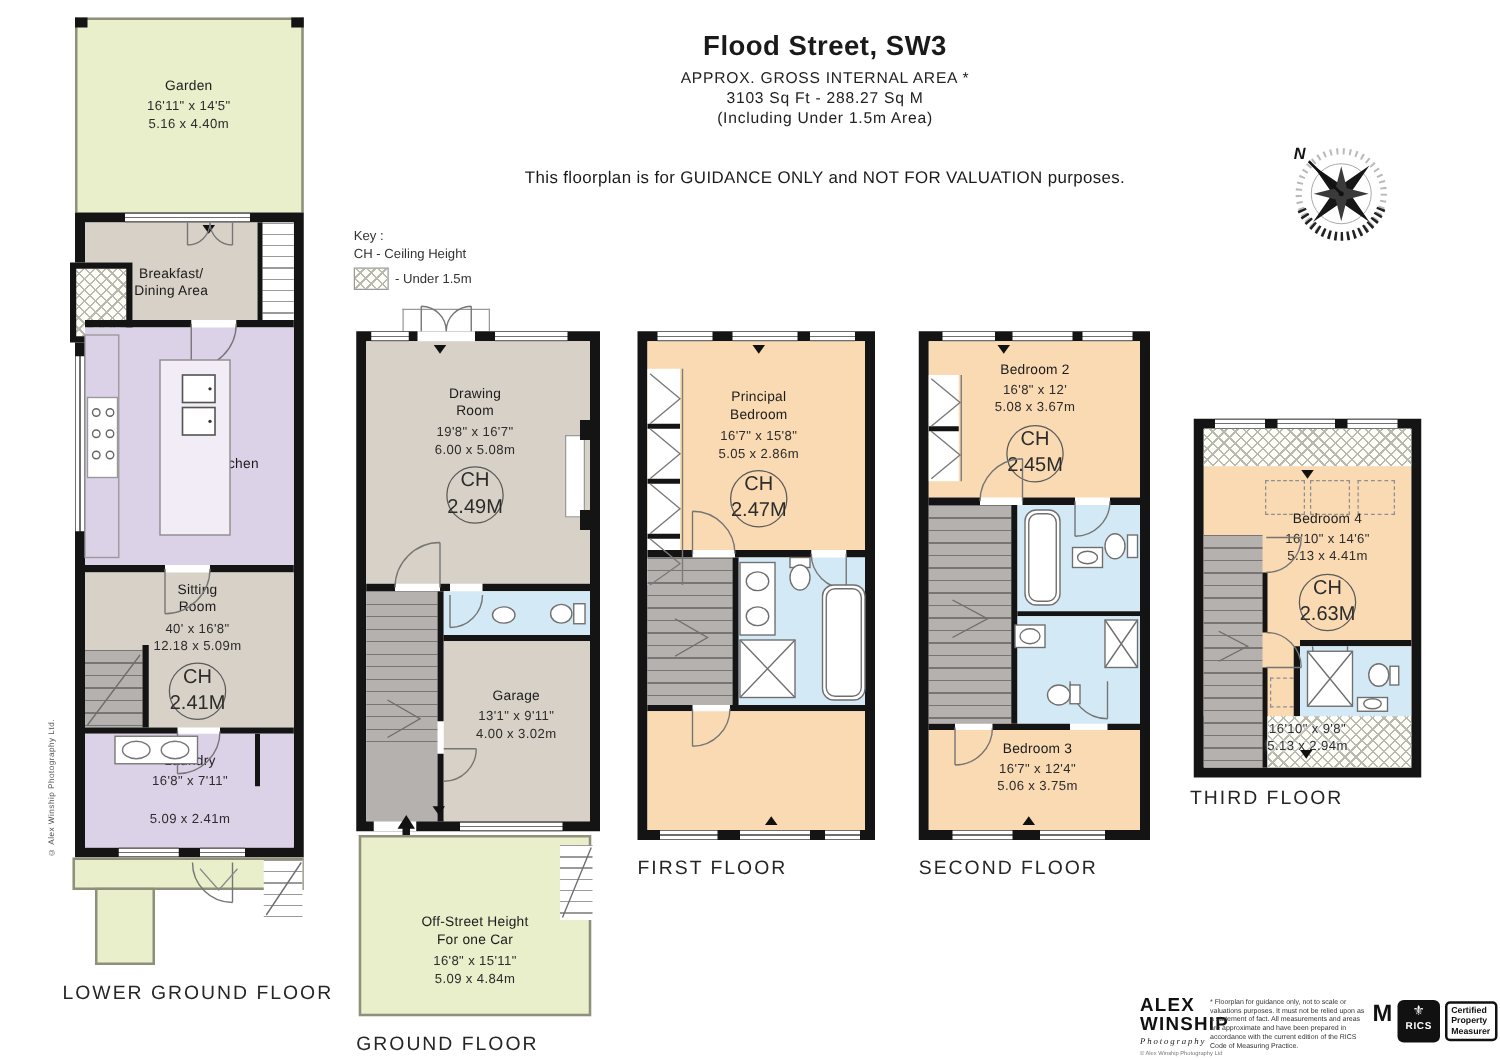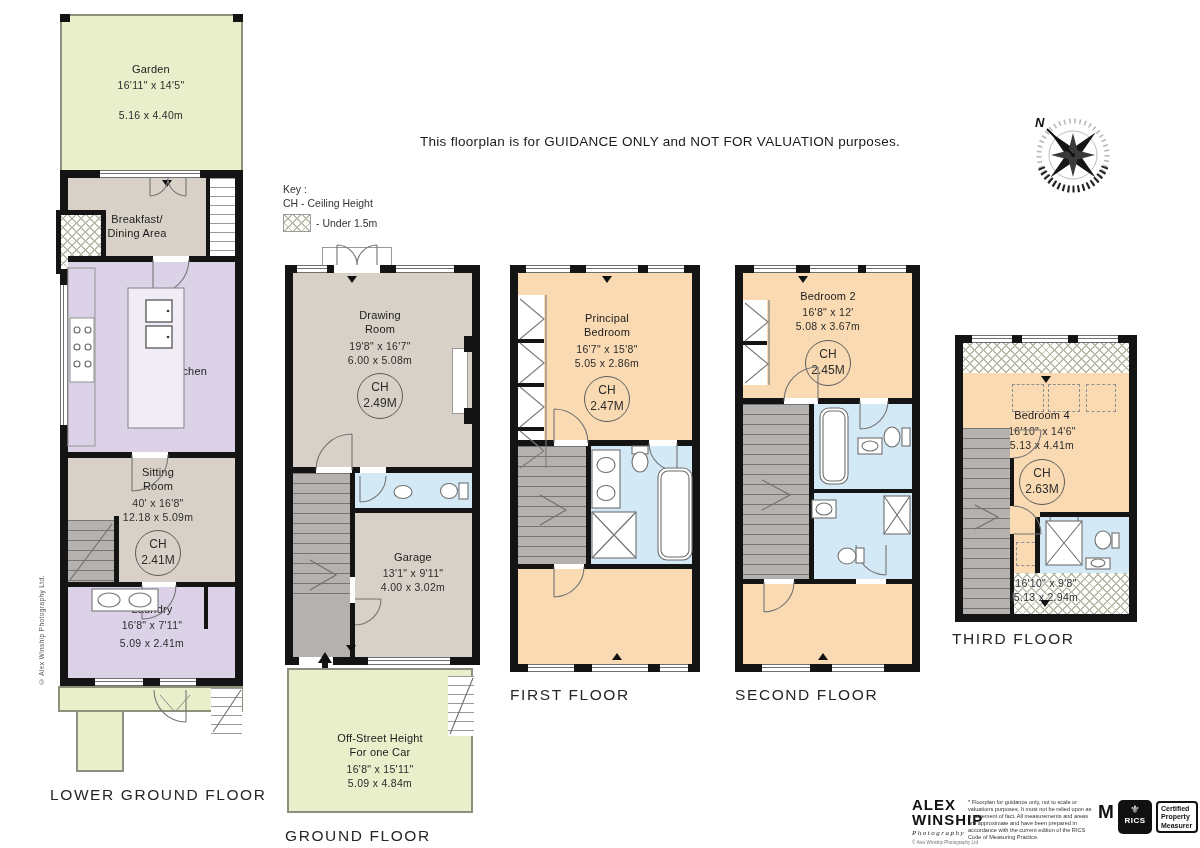--- a/index.html
+++ b/index.html
@@ -13,21 +13,21 @@
   .gap{position:absolute;background:#fff;}
   .st{position:absolute;background-color:var(--stair);background-image:repeating-linear-gradient(180deg,rgba(45,45,45,.45) 0 1px,transparent 1px 10px);}
   .stw{position:absolute;background-color:#fff;background-image:repeating-linear-gradient(180deg,#9a9a9a 0 1px,transparent 1px 9px);}
   .hatch{position:absolute;background-color:#fdfdf9;background-image:repeating-linear-gradient(45deg,transparent 0 5px,#b9b9ac 5px 6.3px),repeating-linear-gradient(-45deg,transparent 0 5px,#b9b9ac 5px 6.3px);}
   .green{position:absolute;background:var(--garden);border:2px solid #8f8f7c;box-sizing:border-box;}
   .outline{position:absolute;border:1.5px solid #999;background:#fff;box-sizing:border-box;}
   .dash{position:absolute;border:1.4px dashed #8f8f8f;}
   .room-label{position:absolute;text-align:center;color:#1d1d1d;}
   .rname{font-weight:400;font-size:11px;line-height:1.3;white-space:pre-line;letter-spacing:.2px;color:#1b1b1b;}
   .rdim{font-size:10.5px;line-height:1.35;margin-top:2px;color:#2c2c2c;letter-spacing:.3px;white-space:pre-line;}
-  .chc{width:44px;height:44px;margin:6px auto 0;border:1px solid #5a5a5a;border-radius:50%;display:flex;align-items:center;justify-content:center;font-size:12px;line-height:1.3;white-space:pre-line;color:#2c2c2c;}
+  .chc{width:44px;height:44px;margin:6px auto 0;border:1px solid #5a5a5a;border-radius:50%;display:flex;align-items:center;justify-content:center;font-size:16px;line-height:1.3;white-space:pre-line;color:#2c2c2c;}
   .floor-label{position:absolute;font-size:15.5px;letter-spacing:1.6px;color:#262626;}
   .tri{position:absolute;width:0;height:0;border:5px solid transparent;}
   .td{border-top:7px solid #111;border-bottom:none;}
   .tu{border-bottom:7px solid #111;border-top:none;}
   .halo{text-shadow:0 0 2px #fff,0 0 3px #fff,0 0 4px #fff;}
   .hdr{position:absolute;left:300px;top:24px;width:720px;text-align:center;color:#1a1a1a;}
   .hdr-title{font-size:22px;font-weight:700;letter-spacing:.4px;}
   .hdr-sub{font-size:12.5px;letter-spacing:.6px;margin-top:5px;color:#222;}
   .hdr-guide{position:absolute;left:240px;top:134px;width:840px;text-align:center;font-size:13.5px;letter-spacing:.3px;color:#1a1a1a;}
   .key{position:absolute;left:283px;top:182px;font-size:10.5px;color:#333;line-height:1.35;}
@@ -42,20 +42,26 @@
   .ricsbox{position:absolute;left:1118px;top:800px;width:34px;height:34px;background:#111;border-radius:5px;color:#fff;text-align:center;box-sizing:border-box;padding-top:3px;}
   .ricsglyph{font-size:11px;line-height:1.2;}
   .ricstxt{font-size:8px;font-weight:700;letter-spacing:.5px;}
   .cert{position:absolute;left:1156px;top:801px;width:42px;height:32px;border:2px solid #111;border-radius:4px;box-sizing:border-box;padding:2px 3px;font-size:7px;font-weight:700;line-height:1.18;white-space:pre-line;color:#111;}
 </style>
 </head>
 <body>
 
 <div id="page">
 
+  <div class="hdr">
+    <div class="hdr-title">Flood Street, SW3</div>
+    <div class="hdr-sub">APPROX. GROSS INTERNAL  AREA *</div>
+    <div class="hdr-sub" style="margin-top:2px">3103 Sq Ft  -  288.27 Sq M</div>
+    <div class="hdr-sub" style="margin-top:2px">(Including Under 1.5m Area)</div>
+  </div>
   <div class="hdr-guide">This floorplan is for GUIDANCE ONLY and NOT FOR VALUATION purposes.</div>
 
   <div class="key">
     <div>Key :</div>
     <div>CH - Ceiling Height</div>
   </div>
   <div class="keyswatch hatch"></div>
   <div class="keyunder">- Under 1.5m</div>
 
   <svg class="abs" style="left:1023px;top:107px" width="100" height="100" viewBox="0 0 100 100">
@@ -68,21 +74,21 @@
     <circle cx="50" cy="48" r="2" fill="#111"></circle>
     <text x="12" y="20" font-size="13" font-weight="bold" font-style="italic" fill="#111">N</text>
   </svg>
 
   <div class="green" style="left:60px;top:14px;width:183px;height:158px;border-bottom:none"></div>
   <div class="iw" style="left:60px;top:14px;width:10px;height:8px"></div>
   <div class="iw" style="left:233px;top:14px;width:10px;height:8px"></div>
   <div class="room-label" style="left:81px;top:62px;width:140px">
     <div class="rname">Garden</div>
     <div class="rdim">16'11" x 14'5"</div>
-    <div class="rdim" style="margin-top:16px">5.16 x 4.40m</div>
+    <div class="rdim" style="margin-top:0">5.16 x 4.40m</div>
   </div>
 
   <div class="house" style="left:60px;top:170px;width:183px;height:516px"></div>
   <div class="rm" style="left:68px;top:178px;width:138px;height:78px;background:var(--taupe)"></div>
   <div class="stw" style="left:210px;top:178px;width:25px;height:78px"></div>
   <div class="iw" style="left:206px;top:178px;width:4px;height:78px"></div>
   <div class="room-label" style="left:67px;top:212px;width:140px">
     <div class="rname">Breakfast/
 Dining Area</div>
   </div>
@@ -111,21 +117,21 @@
 2.41M</div>
   </div>
 
   <div class="iw" style="left:68px;top:582px;width:74px;height:5px"></div>
   <div class="iw" style="left:176px;top:582px;width:59px;height:5px"></div>
   <div class="rm" style="left:68px;top:587px;width:167px;height:91px;background:var(--lavender)"></div>
   <div class="iw" style="left:204px;top:587px;width:4px;height:42px"></div>
   <div class="room-label" style="left:82px;top:602px;width:140px">
     <div class="rname">Laundry</div>
     <div class="rdim">16'8" x 7'11"</div>
-    <div class="rdim" style="margin-top:4px">5.09 x 2.41m</div>
+    <div class="rdim" style="margin-top:16px">5.09 x 2.41m</div>
   </div>
   <div class="winh" style="left:95px;top:678px;width:48px"></div>
   <div class="winh" style="left:160px;top:678px;width:36px"></div>
 
   <div class="green" style="left:58px;top:686px;width:185px;height:26px"></div>
   <div class="green" style="left:76px;top:710px;width:48px;height:62px"></div>
   <div class="stw" style="left:211px;top:688px;width:31px;height:46px"></div>
   <div class="floor-label" style="left:50px;top:786px">LOWER GROUND FLOOR</div>
   <div class="sidecopy">© Alex Winship Photography Ltd.</div>
 
@@ -226,34 +232,39 @@
   <div class="iw" style="left:888px;top:398px;width:24px;height:6px"></div>
   <div class="st" style="left:743px;top:404px;width:66px;height:175px"></div>
   <div class="iw" style="left:809px;top:404px;width:5px;height:175px"></div>
   <div class="rm" style="left:814px;top:404px;width:98px;height:85px;background:var(--bath)"></div>
   <div class="iw" style="left:814px;top:489px;width:98px;height:4px"></div>
   <div class="rm" style="left:814px;top:493px;width:98px;height:86px;background:var(--bath)"></div>
   <div class="iw" style="left:743px;top:579px;width:21px;height:5px"></div>
   <div class="iw" style="left:794px;top:579px;width:62px;height:5px"></div>
   <div class="iw" style="left:886px;top:579px;width:26px;height:5px"></div>
   <div class="rm" style="left:743px;top:584px;width:169px;height:80px;background:var(--peach)"></div>
+  <div class="room-label" style="left:760px;top:592px;width:140px">
+    <div class="rname">Bedroom 3</div>
+    <div class="rdim">16'7" x 12'4"</div>
+    <div class="rdim" style="margin-top:0">5.06 x 3.75m</div>
+  </div>
   <div class="winh" style="left:762px;top:664px;width:48px"></div>
   <div class="winh" style="left:832px;top:664px;width:52px"></div>
   <div class="floor-label" style="left:735px;top:686px">SECOND FLOOR</div>
 
   <div class="house" style="left:955px;top:335px;width:182px;height:287px"></div>
   <div class="hatch" style="left:963px;top:343px;width:166px;height:30px"></div>
   <div class="winh" style="left:972px;top:335px;width:40px"></div>
   <div class="winh" style="left:1022px;top:335px;width:46px"></div>
   <div class="winh" style="left:1078px;top:335px;width:40px"></div>
   <div class="rm" style="left:963px;top:373px;width:166px;height:200px;background:var(--peach)"></div>
   <div class="dash" style="left:1012px;top:384px;width:30px;height:26px"></div>
   <div class="dash" style="left:1048px;top:384px;width:30px;height:26px"></div>
   <div class="dash" style="left:1086px;top:384px;width:28px;height:26px"></div>
-  <div class="room-label" style="left:972px;top:408px;width:140px">
+  <div class="room-label" style="left:992px;top:408px;width:140px">
     <div class="rname">Bedroom 4</div>
     <div class="rdim">16'10" x 14'6"</div>
     <div class="rdim" style="margin-top:0">5.13 x 4.41m</div>
     <div class="chc">CH
 2.63M</div>
   </div>
   <div class="st" style="left:963px;top:428px;width:47px;height:186px"></div>
   <div class="iw" style="left:1010px;top:458px;width:4px;height:48px"></div>
   <div class="iw" style="left:1010px;top:534px;width:4px;height:80px"></div>
   <div class="dash" style="left:1016px;top:542px;width:22px;height:22px"></div>

